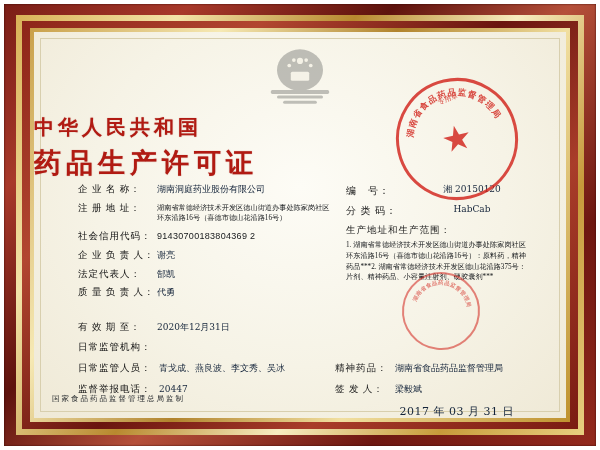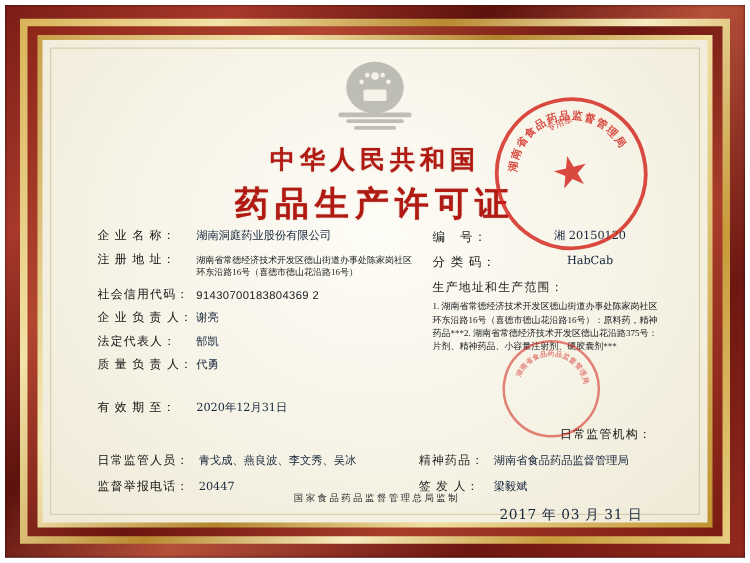--- a/index.html
+++ b/index.html
@@ -72,21 +72,20 @@
     width: 78px;
     height: 66px;
     opacity: .55;
   }
 
   
   .title-zone {
     position: absolute;
     top: 82px;
     left: 0; right: 0;
-    text-align: center;
   }
   .title-main {
     font-size: 20px;
     letter-spacing: 4px;
     color: #b11a12;
     font-weight: bold;
     font-family: "DejaVu Serif", serif;
     text-shadow: 0 0 1px rgba(150,20,10,.5);
   }
   .title-sub {
@@ -146,21 +145,20 @@
   .scope-text { font-size: 7.2px; line-height: 1.5; text-align: justify; color: #15181b; }
 
   
   .bottom {
     margin-top: 2px;
   }
   .brow {
     display: flex;
     align-items: baseline;
     margin-bottom: 8px;
-    justify-content: flex-end;
   }
   .brow .lbl { width: 78px; }
   .brow .val { flex: 0 0 auto; width: 176px; }
   .brow .lbl2 { flex: 0 0 auto; width: 60px; letter-spacing: 1px; font-size: 9.5px; }
   .brow .val2 { flex: 1 1 auto; font-size: 9px; }
 
   .date-line { font-size: 11px; letter-spacing: .5px; }
 
   
   .hand {
@@ -224,22 +222,22 @@
     height: 74px;
     border-radius: 50%;
     border: 2px solid #d2241c;
     opacity: .55;
     transform: rotate(6deg);
   }
 
   .footer {
     position: absolute;
     bottom: 14px;
-    left: 3px; right: 0;
-    text-align: center;
+    left: 18px; right: 0;
+    text-align: left;
     font-size: 7.5px;
     letter-spacing: 2px;
     color: #23272b;
   }
 </style>
 </head>
 <body>
 
 <div id="cert-root">
   <div class="frame-outer"></div>

